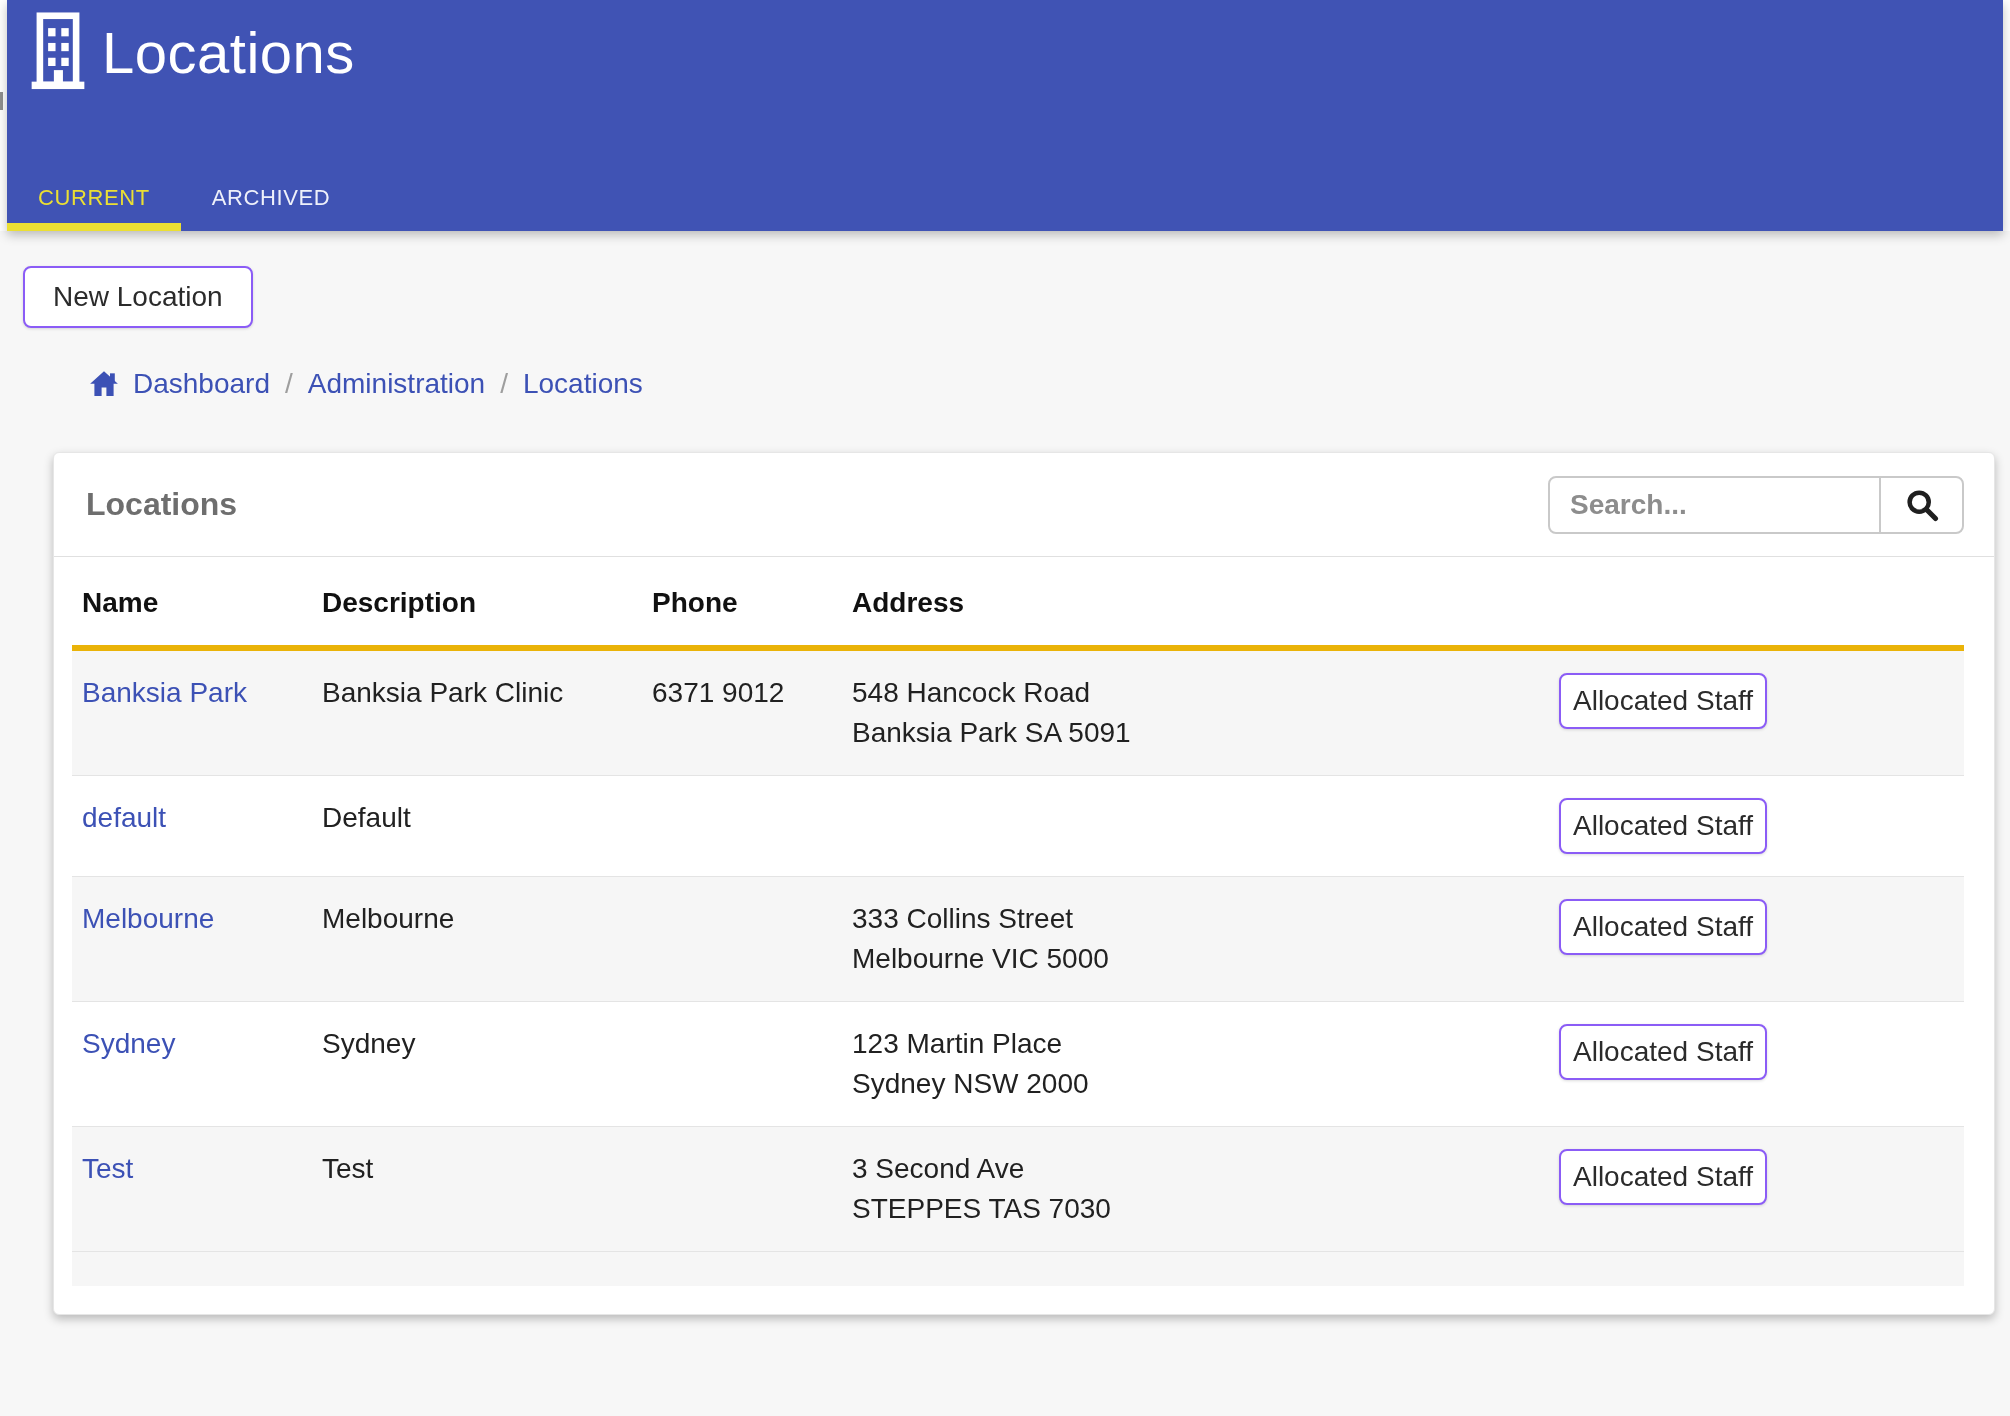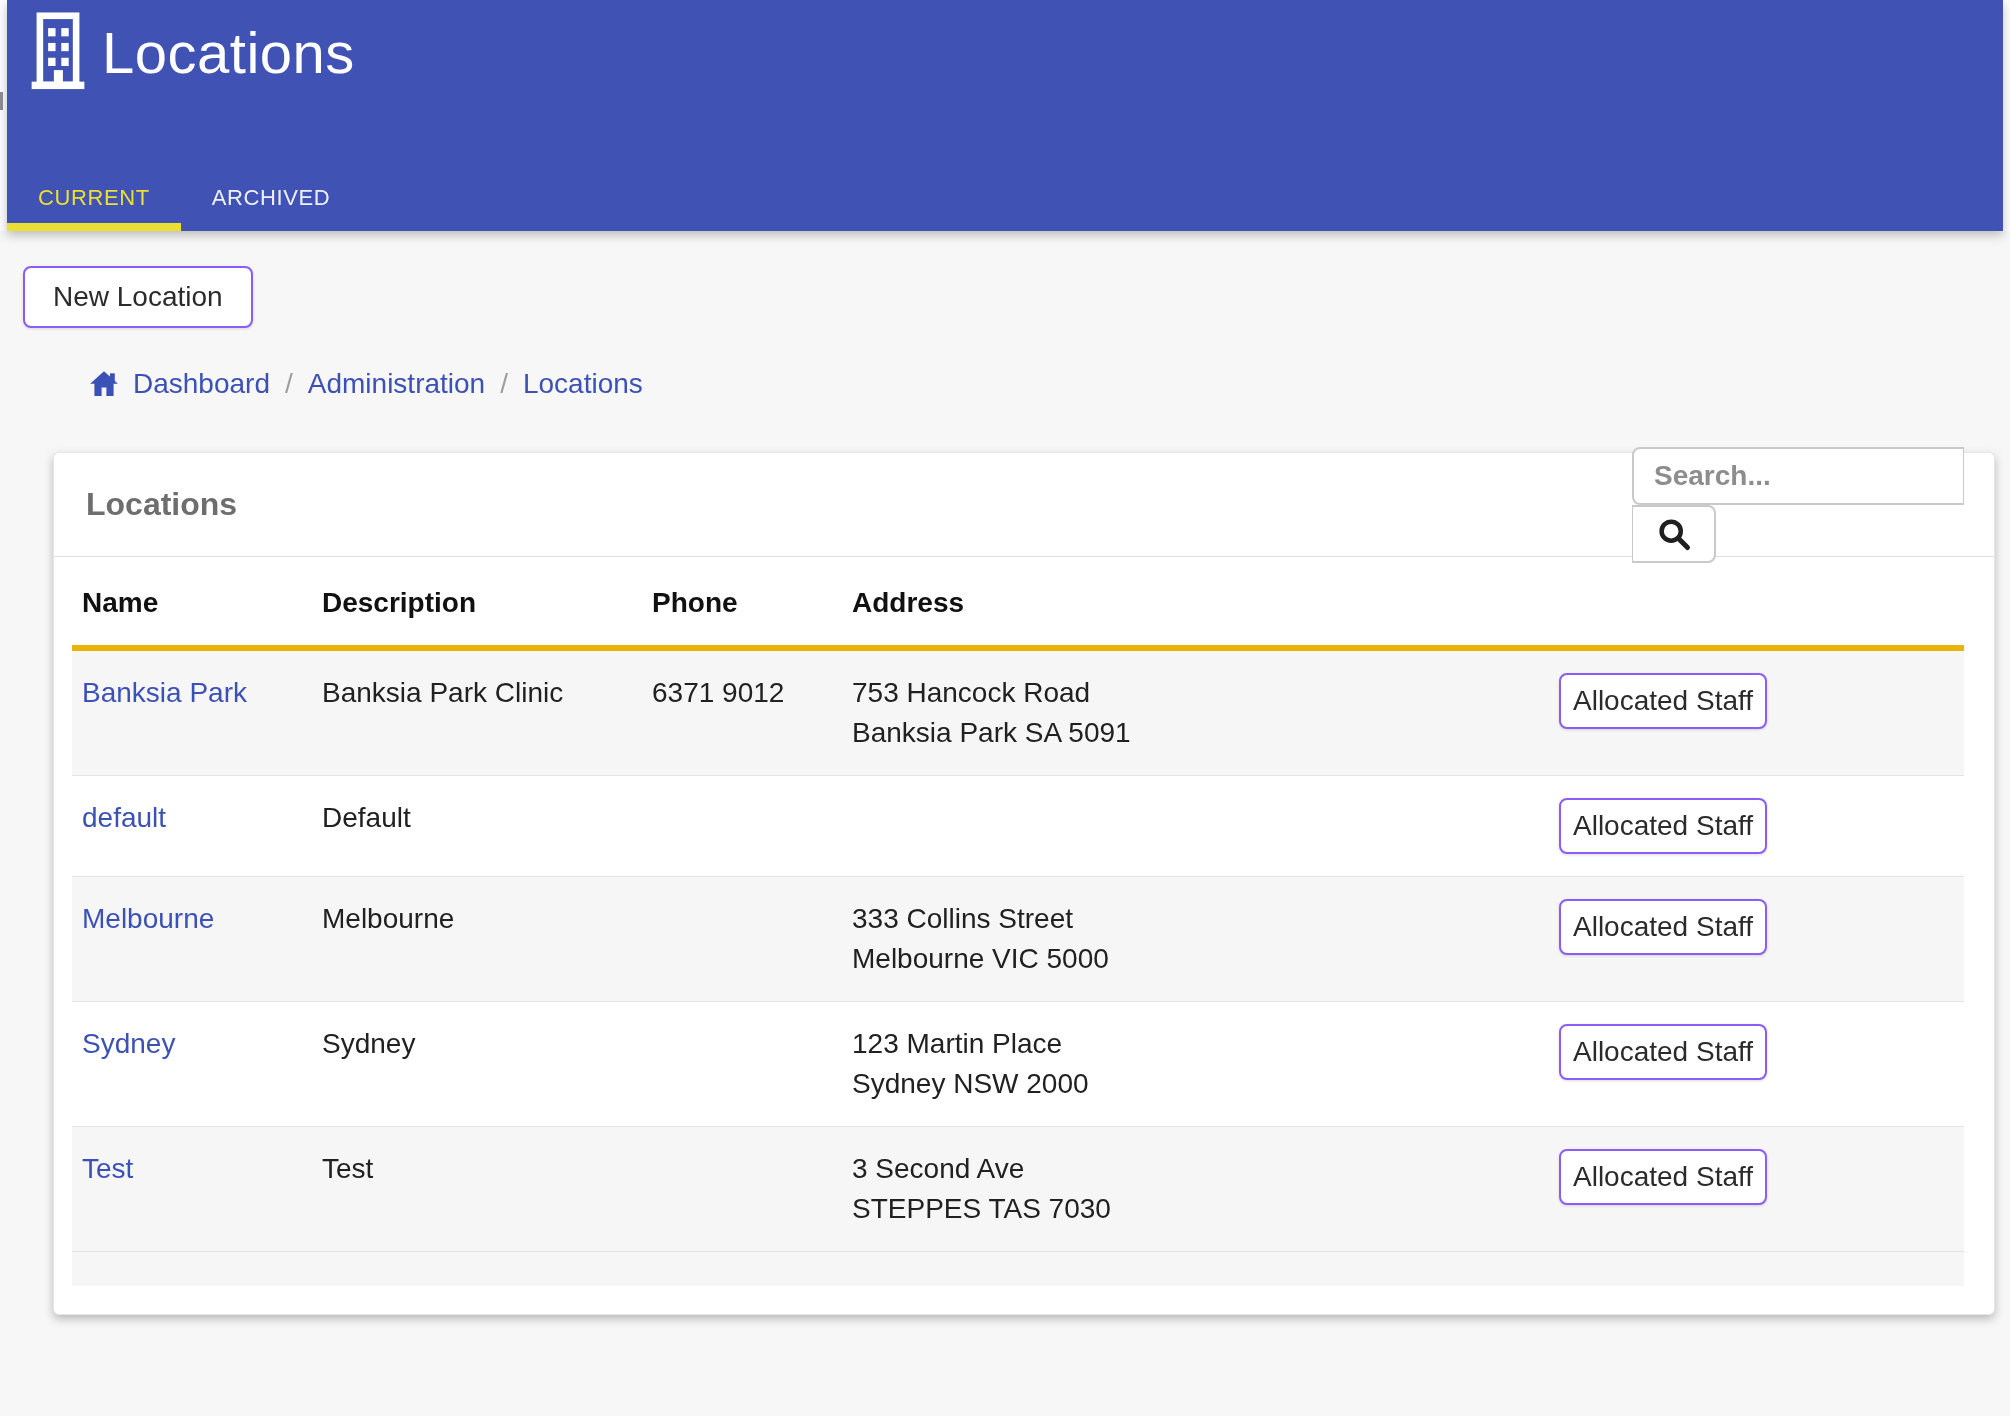--- a/index.html
+++ b/index.html
@@ -82,21 +82,21 @@
     padding-bottom: 28px;
   }
   .card-header {
     height: 104px;
     display: flex; align-items: center; justify-content: space-between;
     padding: 0 30px 0 32px;
     border-bottom: 1px solid #e0e0e0;
   }
   .card-title { margin: 0; font-size: 32px; font-weight: 700; color: #6e6e6e; }
 
-  .search-group { display: flex; align-items: stretch; flex-direction: column; }
+  .search-group { display: flex; align-items: stretch; }
   .search-input {
     width: 332px; height: 58px;
     border: 2px solid #c9c9c9; border-right: 1px solid #c9c9c9;
     border-radius: 8px 0 0 8px;
     font-family: "Liberation Sans", sans-serif;
     font-size: 28px; padding: 0 20px; color: #333;
     outline: none; background: #fff;
   }
   .search-input::placeholder { color: #8d8d8d; font-weight: 700; }
   .search-btn {
@@ -215,21 +215,21 @@
           <th>Address</th>
           <th></th>
         </tr>
       </thead>
       <tbody id="rows">
   <tr>
     <td class="name-cell"><a class="loc-link">Banksia Park</a></td>
     <td>Banksia Park Clinic</td>
     <td>6371 9012</td>
     <td>
-              <div>753 Hancock Road</div>
+              <div>548 Hancock Road</div>
               <div>Banksia Park SA 5091</div>
             </td>
     <td><button class="btn allocated-btn">Allocated Staff</button></td>
   </tr>
 
   <tr>
     <td class="name-cell"><a class="loc-link">default</a></td>
     <td>Default</td>
     <td></td>
     <td></td>

